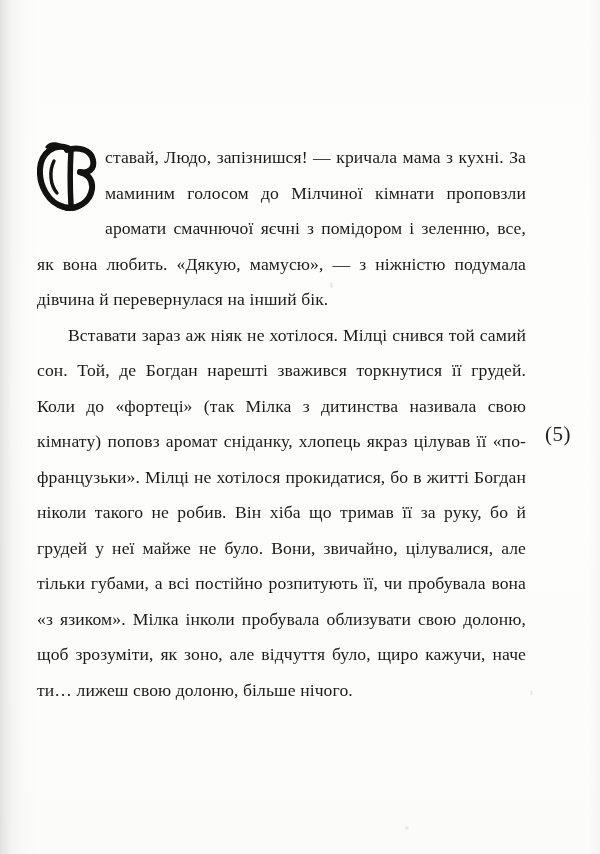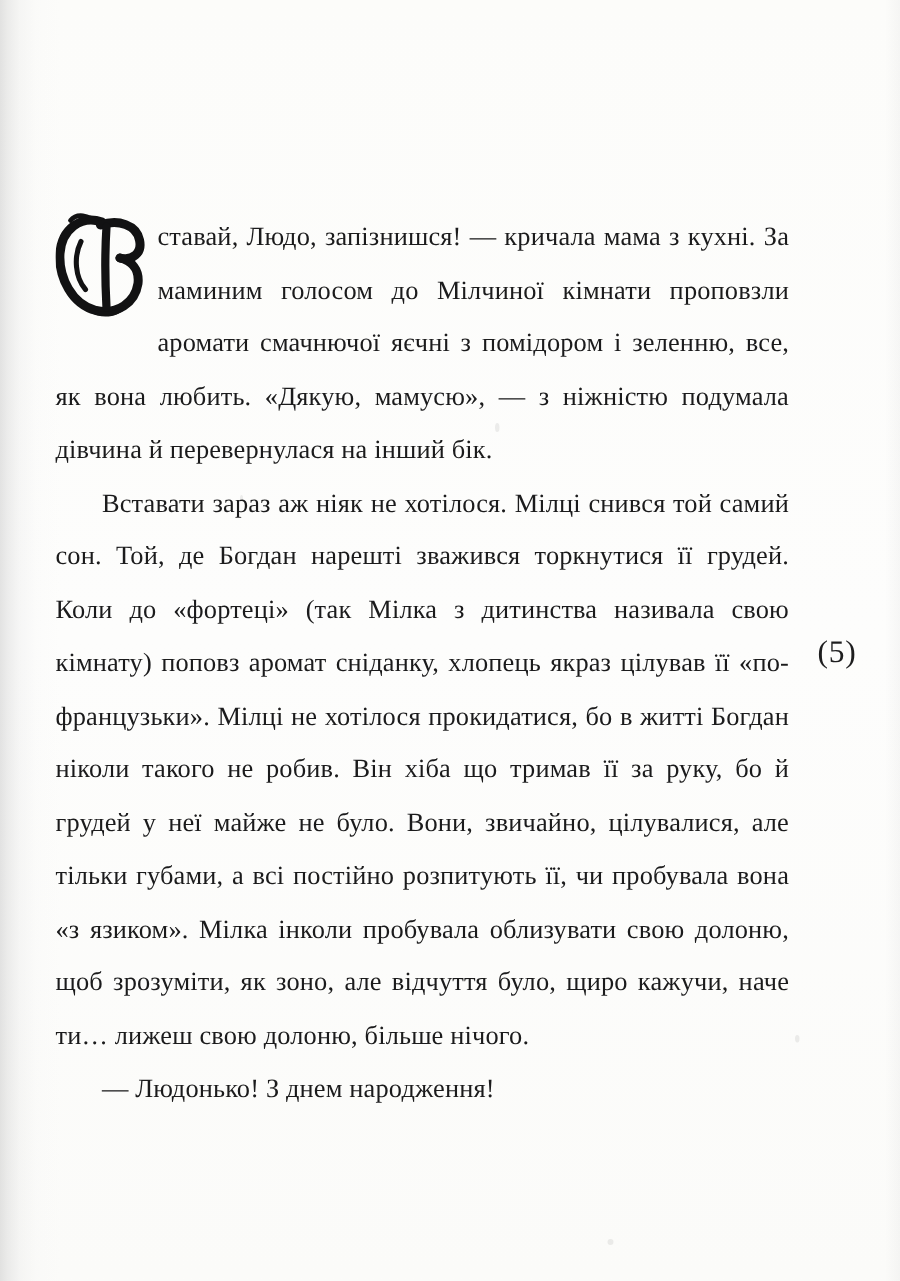--- a/index.html
+++ b/index.html
@@ -125,21 +125,18 @@
             <path d="M24 66 C31 70 40 69 45 64" stroke-width="3.2"></path>
           </g>
         </svg>
       </span><span>ставай, Людо, запізнишся! — кричала мама з кухні. За маминим голосом до Мілчиної кімнати проповзли аромати смачнючої яєчні з помідором і зеленню, все, як вона любить. «Дякую, мамусю», — з ніжністю подумала дівчина й перевернулася на інший бік.</span>
     </p>
 
     <p class="para indent">
       <span>Вставати зараз аж ніяк не хотілося. Мілці снився той самий сон. Той, де Богдан нарешті зважився торкнутися її грудей. Коли до «фортеці» (так Мілка з дитинства називала свою кімнату) поповз аромат сніданку, хлопець якраз цілував її «по-французьки». Мілці не хотілося прокидатися, бо в житті Богдан ніколи такого не робив. Він хіба що тримав її за руку, бо й грудей у неї майже не було. Вони, звичайно, цілувалися, але тільки губами, а всі постійно розпитують її, чи пробувала вона «з язиком». Мілка інколи пробувала облизувати свою долоню, щоб зрозуміти, як зоно, але відчуття було, щиро кажучи, наче ти… лижеш свою долоню, більше нічого.</span>
     </p>
 
-    <p class="para indent">
-      <span>— Людонько! З днем народження!</span>
-    </p>
 
   </div>
 
   <div id="folio">(5)</div>
 
 </div>
 
 </body></html>

